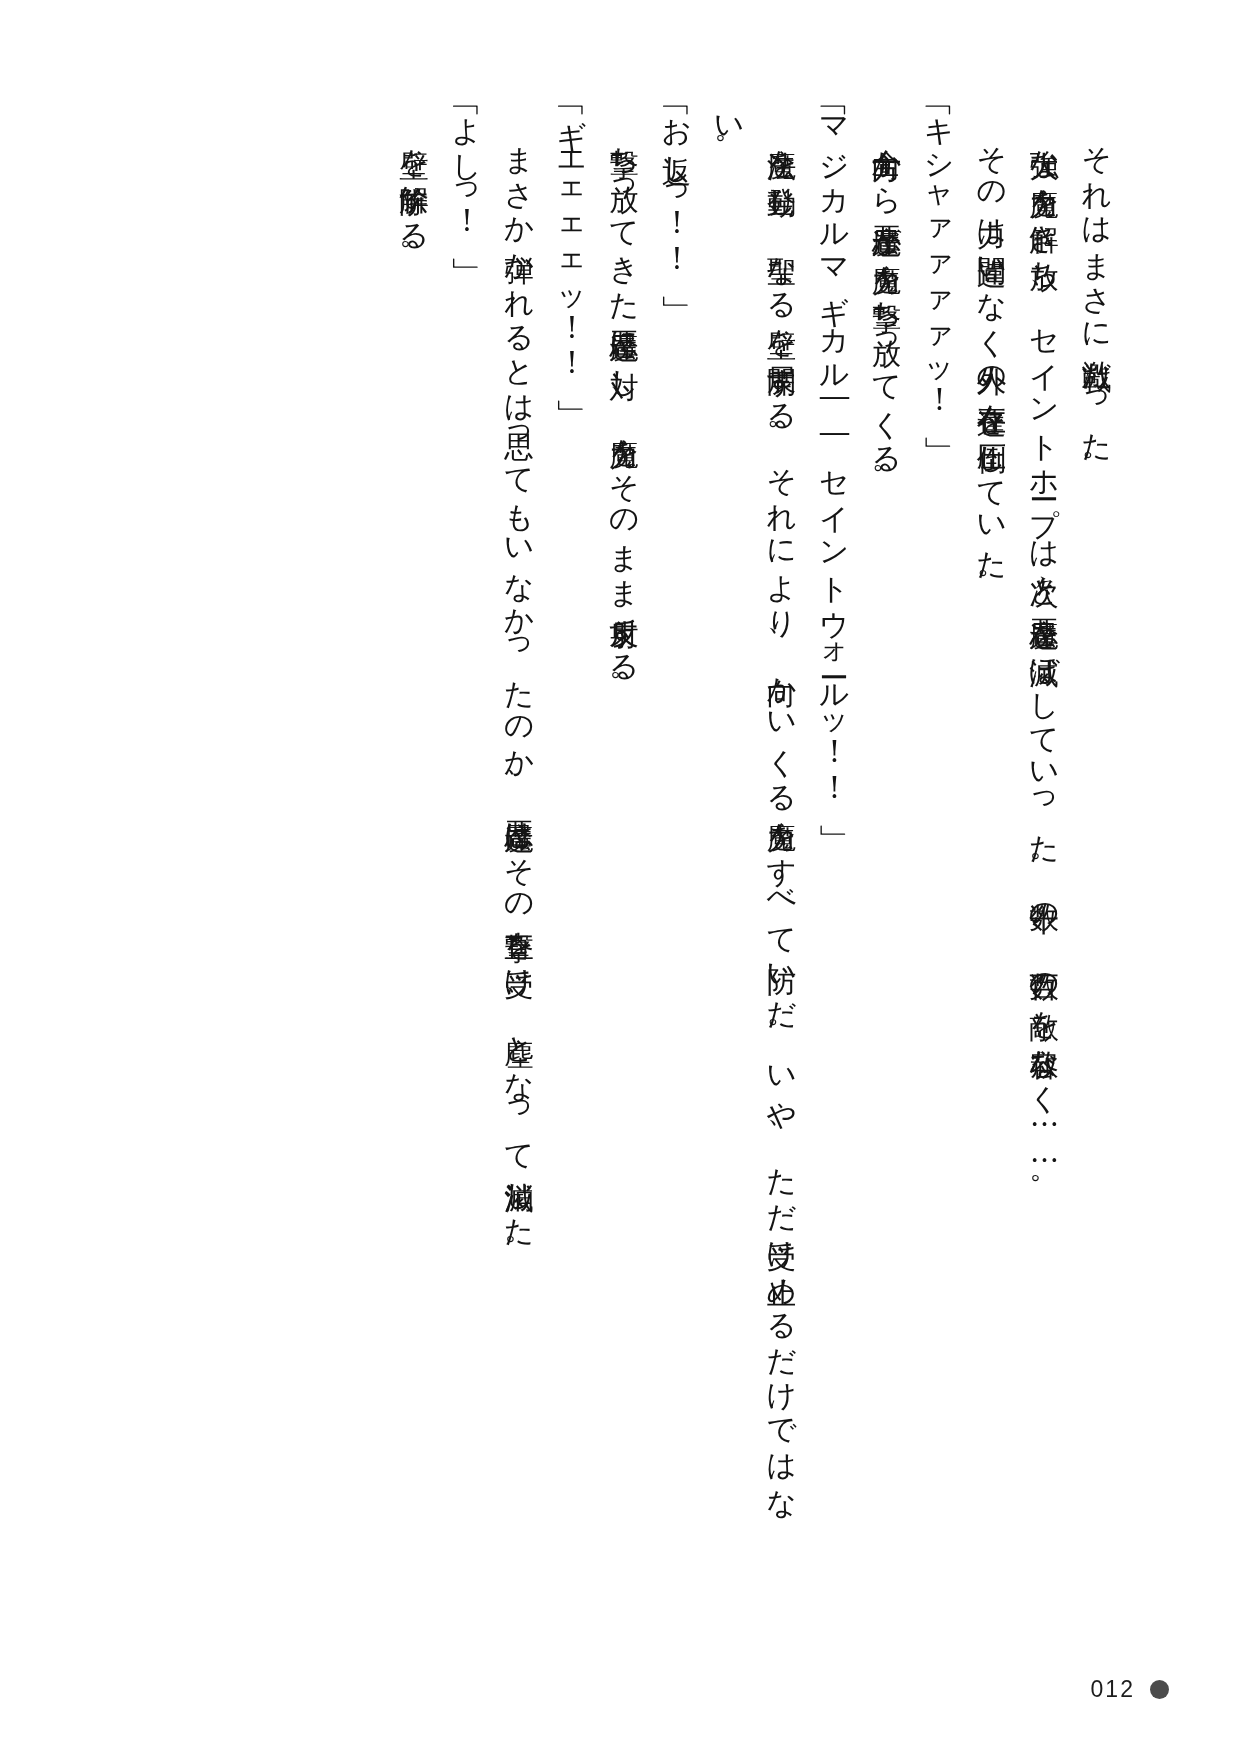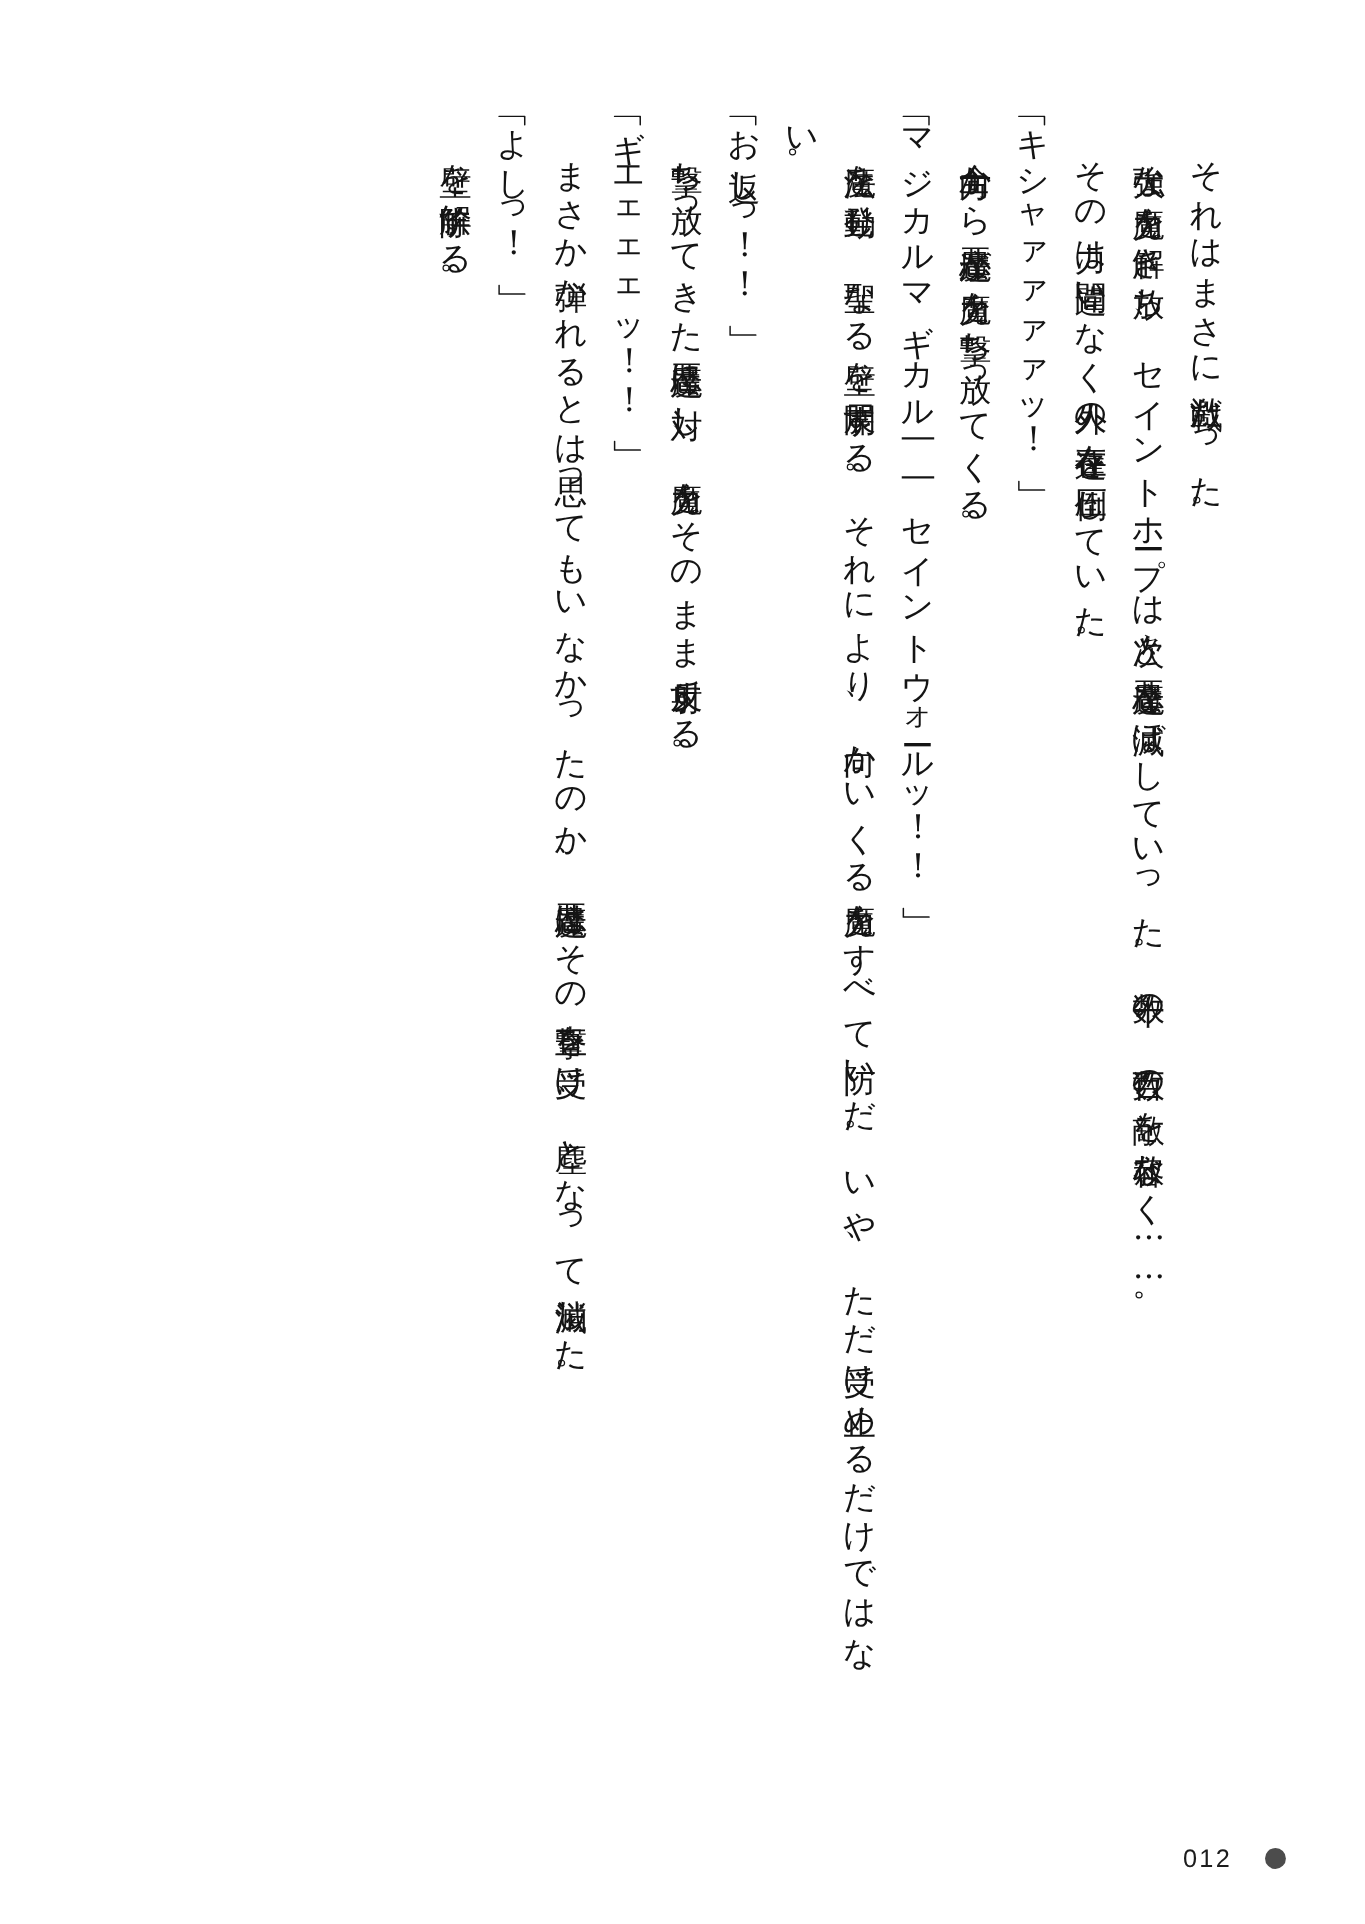--- a/index.html
+++ b/index.html
@@ -50,21 +50,21 @@
     text-indent: 1em;
   }
 
   
   .footer {
     position: absolute;
     right: 72px;
     bottom: 46px;
     display: flex;
     align-items: center;
-    gap: 30px;
+    gap: 15px;
   }
   .page-number {
     font-family: "Liberation Sans", sans-serif;
     font-size: 23px;
     letter-spacing: 0.09em;
     color: #1d1d1d;
   }
   .footer-dot {
     width: 19px;
     height: 19px;

